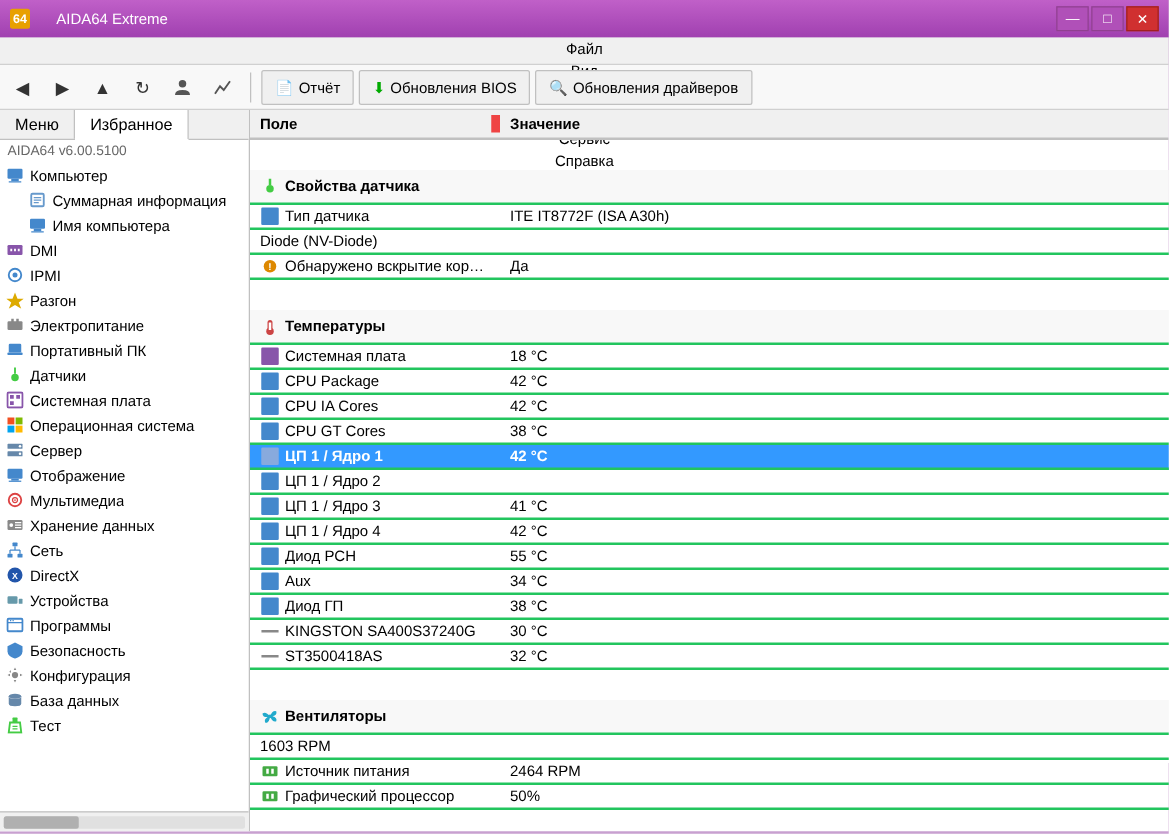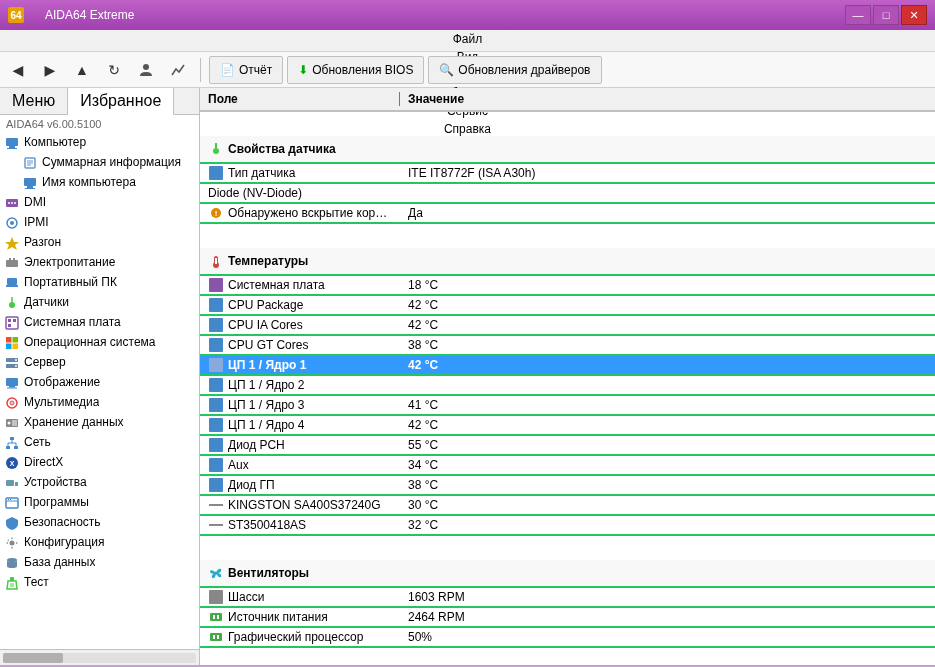--- a/index.html
+++ b/index.html
@@ -136,41 +136,41 @@
       flex-direction: column;
       overflow: hidden;
     }
     .sidebar-tabs {
       display: flex;
       background: #f0f0f0;
       border-bottom: 1px solid #c0c0c0;
     }
     .sidebar-tab {
       padding: 4px 12px;
-      font-size: 16px;
+      font-size: 13px;
       cursor: pointer;
       border-right: 1px solid #c0c0c0;
     }
     .sidebar-tab.active {
       background: white;
       border-bottom: 1px solid white;
       margin-bottom: -1px;
     }
     .sidebar-content {
       flex: 1;
       overflow-y: auto;
       overflow-x: hidden;
     }
     .sidebar-content::-webkit-scrollbar { width: 8px; }
     .sidebar-content::-webkit-scrollbar-track { background: #f0f0f0; }
     .sidebar-content::-webkit-scrollbar-thumb { background: #b0b0b0; }
 
     .tree-item {
       display: flex;
-      align-items: flex-start;
+      align-items: flex-end;
       padding: 2px 4px;
       cursor: pointer;
       font-size: 12px;
       white-space: nowrap;
       overflow: hidden;
     }
     .tree-item-icon {
       width: 16px;
       height: 16px;
       margin-right: 4px;
@@ -216,21 +216,21 @@
       background: #f0f0f0;
       border-bottom: 2px solid #c0c0c0;
       font-weight: bold;
       font-size: 12px;
       padding: 4px 0;
     }
     .col-field {
       width: 200px;
       min-width: 200px;
       padding: 0 8px;
-      border-right: 1px solid #ef4444;
+      border-right: 7px solid #ef4444;
     }
     .col-value {
       flex: 1;
       padding: 0 8px;
     }
 
     .table-content {
       flex: 1;
       overflow-y: auto;
       overflow-x: hidden;
@@ -795,26 +795,20 @@
                 <path d="M7 7 Q2 9 3 12 Q6 13 7 9 Q8 13 11 12 Q12 9 7 7" transform="rotate(72 7 7)"></path>
                 <circle cx="7" cy="7" r="1.5" fill="#22aacc"></circle>
               </svg>
           </span>
           <span>Вентиляторы</span>
         </div>
         <div class="cell-value"></div>
       </div>
 
       <div class="table-row">
-        <div class="cell-field">
-          <span class="cell-icon">
-              <span class="sq-gray"></span>
-            </span>
-          <span>Шасси</span>
-        </div>
         <div class="cell-value">1603 RPM</div>
       </div>
       <div class="table-row">
         <div class="cell-field">
           <span class="cell-icon">
             <svg width="14" height="14" viewBox="0 0 14 14">
                 <rect x="1" y="3" width="12" height="8" rx="1" fill="#44aa44"></rect>
                 <rect x="4" y="5" width="2" height="4" fill="white"></rect>
                 <rect x="8" y="5" width="2" height="4" fill="white"></rect>
               </svg>

